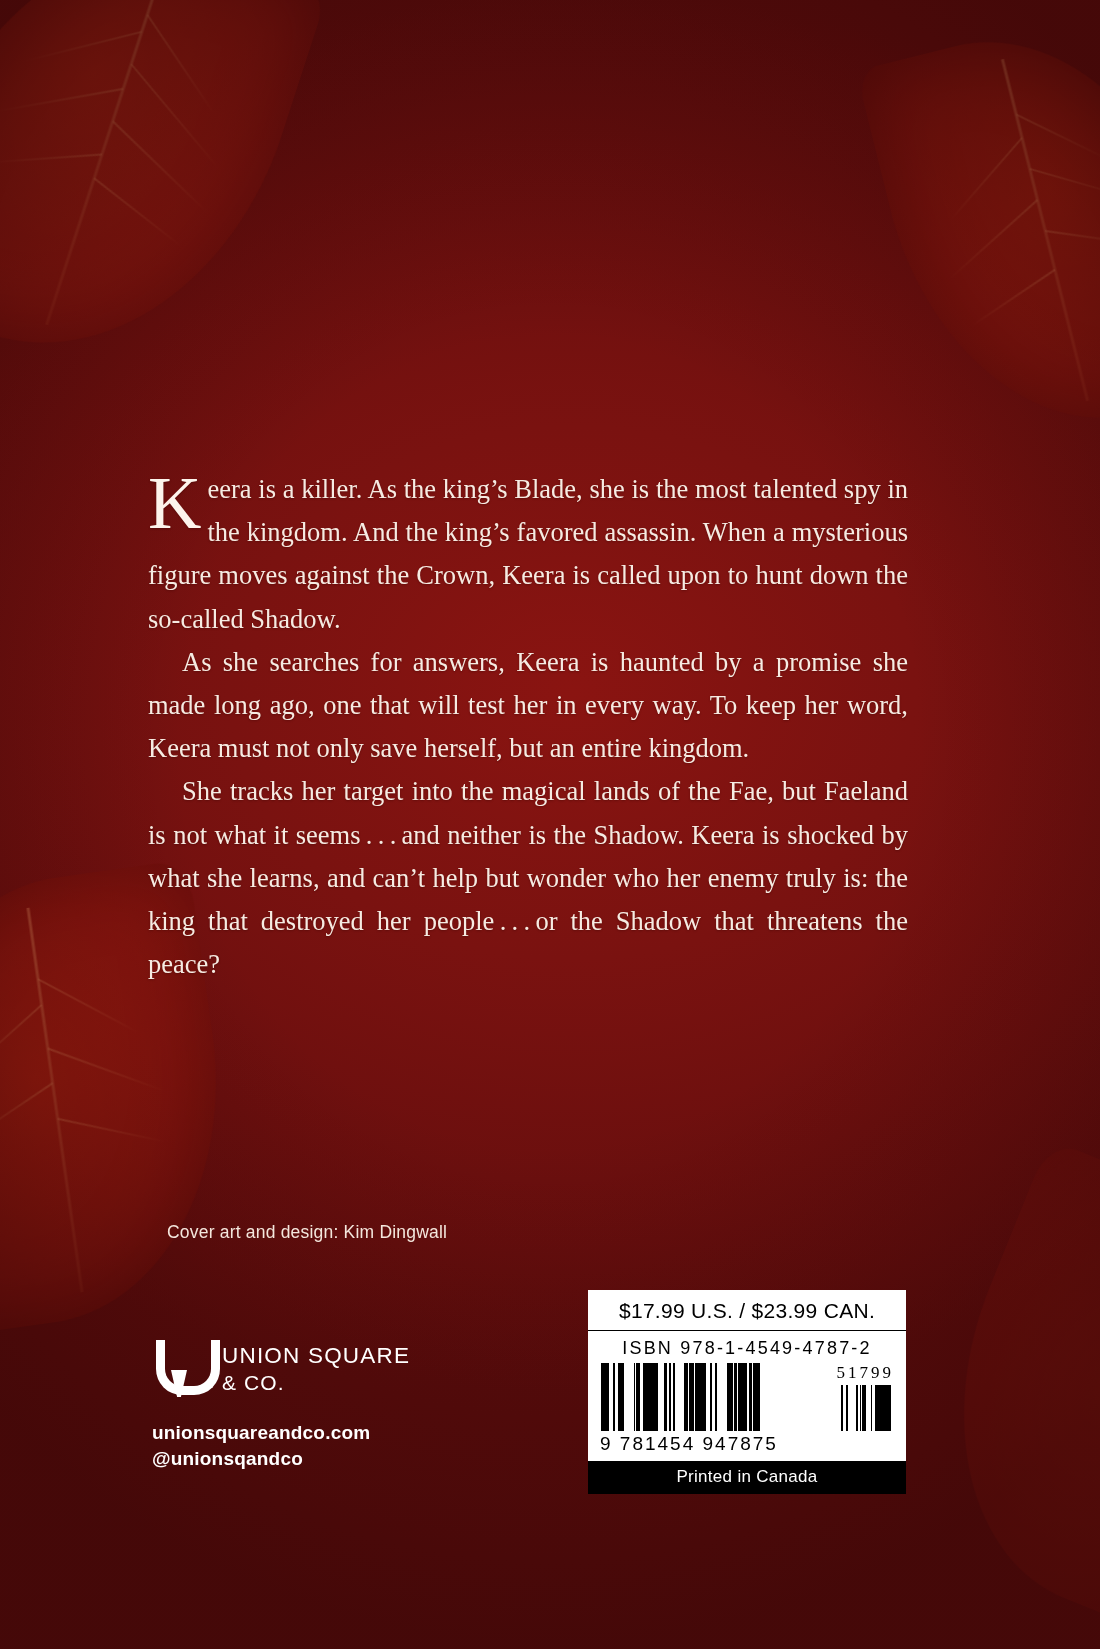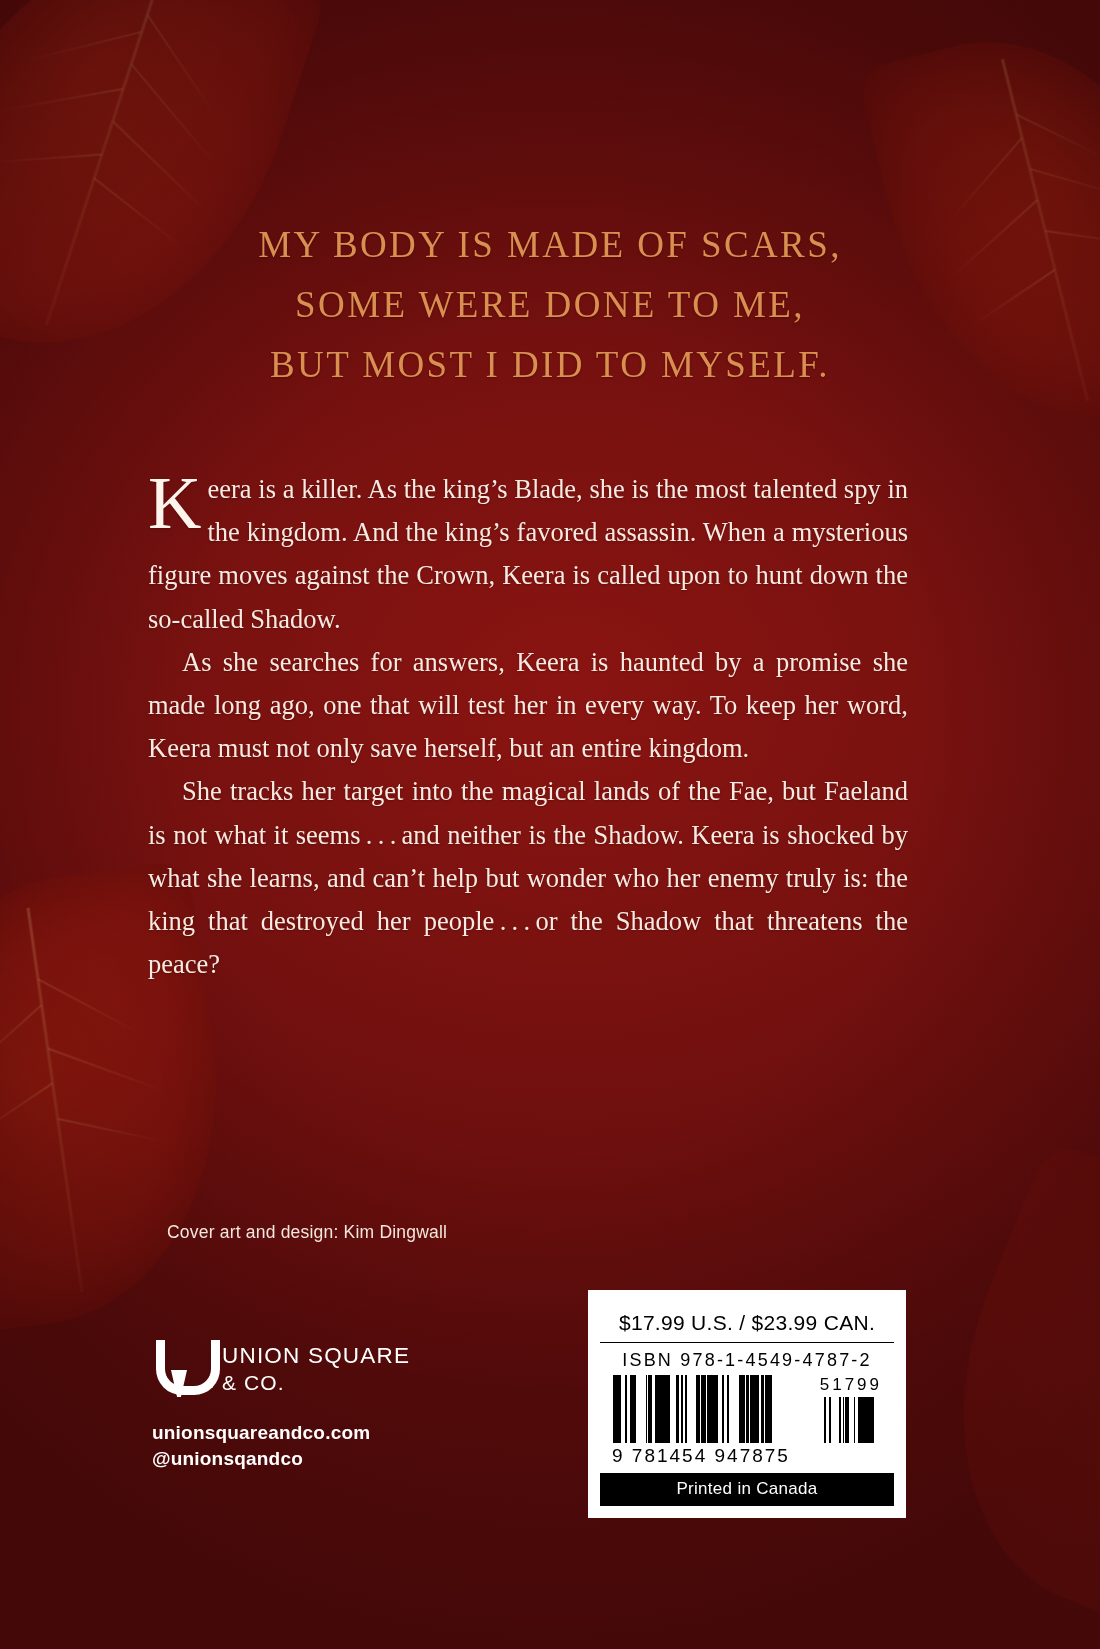--- a/index.html
+++ b/index.html
@@ -176,21 +176,21 @@
     letter-spacing: .2px;
   }
 
   
   .barcode-block {
     position: absolute;
     left: 588px;
     top: 1290px;
     width: 318px;
     background: #ffffff;
-    padding: 12px;
+    padding: 0;
     box-sizing: border-box;
   }
   .price {
     text-align: center;
     font-family: "Liberation Sans", sans-serif;
     font-size: 21px;
     color: #000;
     padding: 9px 0 7px;
     letter-spacing: .3px;
   }
@@ -221,21 +221,21 @@
     font-family: "Liberation Sans", sans-serif;
     font-size: 19px;
     letter-spacing: 2px;
     color: #000;
     padding: 0 12px 6px;
   }
   .addon {
     text-align: right;
   }
   .addon-digits {
-    font-family: Liberation Sans, sans-serif;
+    font-family: Liberation Serif, serif;
     font-size: 17px;
     letter-spacing: 3px;
     color: #000;
     text-align: left;
     padding-bottom: 2px;
   }
   .printed {
     background: #000;
     color: #ffffff;
     text-align: center;
@@ -277,25 +277,20 @@
     <div class="v" style="left:50%;top:38%;width:125px;transform:rotate(28deg)"></div>
     <div class="v" style="left:50%;top:54%;width:110px;transform:rotate(20deg)"></div>
     <div class="v" style="left:50%;top:28%;width:115px;transform:rotate(146deg)"></div>
     <div class="v" style="left:50%;top:46%;width:120px;transform:rotate(154deg)"></div>
   </div>
 
   <div class="leaf leaf-br"></div>
 
   <div class="vignette"></div>
 
-  <div class="quote">
-    <div>My body is made of scars,</div>
-    <div>some were done to me,</div>
-    <div>but most I did to myself.</div>
-  </div>
 
   <div class="blurb">
     <p>
       <span class="dropcap">K</span><span>eera is a killer. As the king’s Blade, she is the most talented spy in the kingdom. And the king’s favored assassin. When a mysterious figure moves against the Crown, Keera is called upon to hunt down the so-called Shadow.</span>
     </p>
     <p>As she searches for answers, Keera is haunted by a promise she made long ago, one that will test her in every way. To keep her word, Keera must not only save herself, but an entire kingdom.</p>
     <p>She tracks her target into the magical lands of the Fae, but Faeland is not what it seems . . . and neither is the Shadow. Keera is shocked by what she learns, and can’t help but wonder who her enemy truly is: the king that destroyed her people . . . or the Shadow that threatens the peace?</p>
   </div>
 
   <div class="credit">Cover art and design: Kim Dingwall</div>

